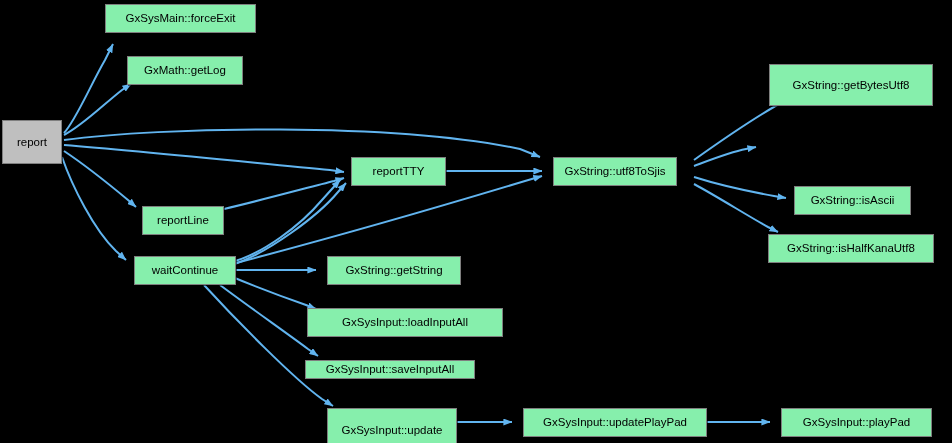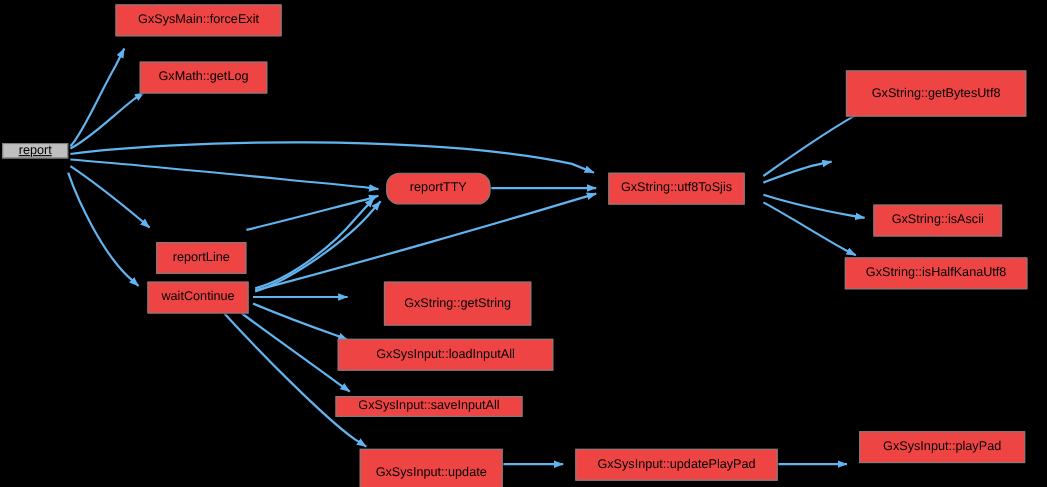--- a/index.html
+++ b/index.html
@@ -31,21 +31,21 @@
     width: 952px;
     height: 443px;
   }
   .gnode {
     position: absolute;
     box-sizing: border-box;
     display: flex;
     align-items: center;
     justify-content: center;
     text-align: center;
-    background: #ef4444;
+    background: #86efac;
     border: 1px solid #7f7f7f;
     color: #000000;
     font-family: "Liberation Sans", sans-serif;
     font-size: 11.5px;
     line-height: 13px;
     letter-spacing: 0px;
     white-space: pre-line;
     box-shadow: 1px 1px 0 rgba(0,0,0,0.55);
     cursor: default;
   }
@@ -84,31 +84,31 @@
         <path d="M 694,160 C 722,140 760,114 788,99 L 798,94" fill="none" stroke="#61b4ef" stroke-width="2" marker-end="url(#arrowhead)"></path>
         <path d="M 694,166 C 710,160 730,152 746,149 L 756,147" fill="none" stroke="#61b4ef" stroke-width="2" marker-end="url(#arrowhead)"></path>
         <path d="M 694,177 C 716,184 752,192 774,196 L 786,198" fill="none" stroke="#61b4ef" stroke-width="2" marker-end="url(#arrowhead)"></path>
         <path d="M 694,184 C 718,197 748,216 768,227 L 778,232" fill="none" stroke="#61b4ef" stroke-width="2" marker-end="url(#arrowhead)"></path>
         <path d="M 457,422 L 512,422" fill="none" stroke="#61b4ef" stroke-width="2" marker-end="url(#arrowhead)"></path>
         <path d="M 707,422 L 770,422" fill="none" stroke="#61b4ef" stroke-width="2" marker-end="url(#arrowhead)"></path>
       </g>
   </svg>
 
   <div id="node-layer">
-      <div class="gnode root" style="left: 2px; top: 130px; width: 60px; height: 14px; text-decoration: underline;">report</div>
+      <div class="gnode root" style="left: 2px; top: 120px; width: 60px; height: 44px;">report</div>
       <div class="gnode" style="left: 105px; top: 4px; width: 151px; height: 29px;">GxSysMain::forceExit</div>
       <div class="gnode" style="left: 127px; top: 56px; width: 116px; height: 29px;">GxMath::getLog</div>
-      <div class="gnode" style="left: 351px; top: 157px; width: 95px; height: 29px; border-radius: 12px;">reportTTY</div>
-      <div class="gnode" style="left: 142px; top: 220px; width: 82px; height: 29px;">reportLine</div>
-      <div class="gnode" style="left: 134px; top: 256px; width: 92px; height: 29px;">waitContinue</div>
+      <div class="gnode" style="left: 351px; top: 157px; width: 95px; height: 29px;">reportTTY</div>
+      <div class="gnode" style="left: 142px; top: 206px; width: 82px; height: 29px;">reportLine</div>
+      <div class="gnode" style="left: 134px; top: 256px; width: 102px; height: 29px;">waitContinue</div>
       <div class="gnode" style="left: 553px; top: 157px; width: 124px; height: 29px;">GxString::utf8ToSjis</div>
-      <div class="gnode" style="left: 327px; top: 256px; width: 134px; height: 40px; margin-left: 22px;">GxString::getString</div>
+      <div class="gnode" style="left: 327px; top: 256px; width: 134px; height: 29px;">GxString::getString</div>
       <div class="gnode" style="left: 307px; top: 308px; width: 196px; height: 29px;">GxSysInput::loadInputAll</div>
       <div class="gnode" style="left: 305px; top: 360px; width: 170px; height: 19px;">GxSysInput::saveInputAll</div>
       <div class="gnode" style="left: 327px; top: 408px; width: 130px; height: 44px;">GxSysInput::update</div>
       <div class="gnode" style="left: 769px; top: 64px; width: 164px; height: 42px;">GxString::getBytesUtf8</div>
       <div class="gnode" style="left: 794px; top: 186px; width: 117px; height: 29px;">GxString::isAscii</div>
       <div class="gnode" style="left: 768px; top: 234px; width: 166px; height: 29px;">GxString::isHalfKanaUtf8</div>
       <div class="gnode" style="left: 523px; top: 408px; width: 184px; height: 29px;">GxSysInput::updatePlayPad</div>
-      <div class="gnode" style="left: 781px; top: 392px; width: 151px; height: 29px;">GxSysInput::playPad</div>
+      <div class="gnode" style="left: 781px; top: 408px; width: 151px; height: 29px;">GxSysInput::playPad</div>
     </div>
 
 </div>
 
 </body></html>

